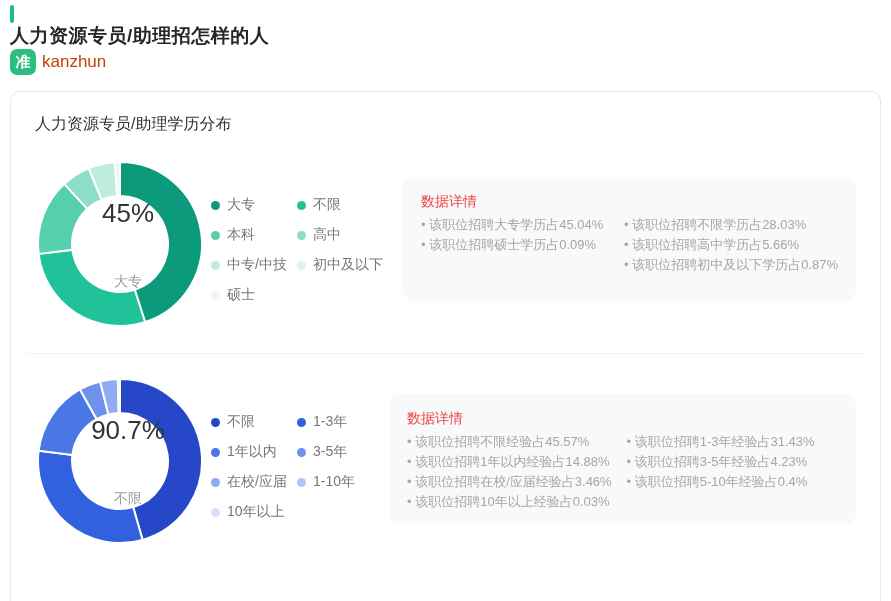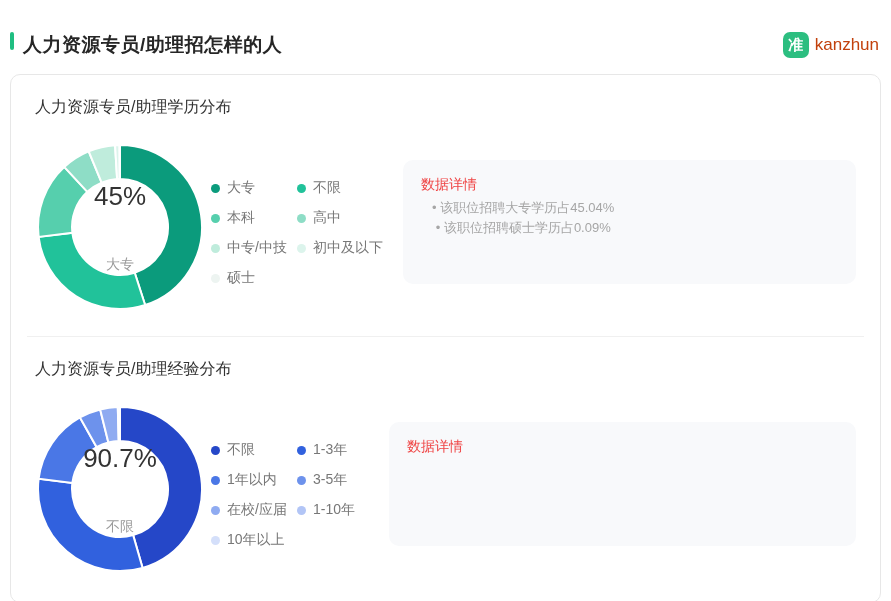--- a/index.html
+++ b/index.html
@@ -1,55 +1,55 @@
 <!DOCTYPE html>
 <html><head>
 <meta charset="utf-8">
 <style>
   * { margin:0; padding:0; box-sizing:border-box; }
   html,body { background:#fff; }
   body { font-family:"Liberation Sans","DejaVu Sans",sans-serif; }
   .page { width:891px; height:601px; background:#fff; overflow:hidden; position:relative; }
 
   
-  .header { display:flex; align-items:flex-start; padding:32px 10px 10px 10px; }
+  .header { display:flex; align-items:flex-start; padding:5px 10px 10px 10px;flex-direction:column; }
   .accent-bar { width:4px; height:18px; background:#1fbe81; border-radius:2px; margin-right:9px; }
   .page-title { font-size:19px; font-weight:bold; color:#262626; flex:1; letter-spacing:0.5px; }
   .brand { display:flex; align-items:center; margin-right:2px; }
   .logo-mark { width:26px; height:26px; background:#2cbe80; color:#fff; border-radius:7px;
                display:flex; align-items:center; justify-content:center; font-size:15px; font-weight:bold; }
   .logo-text { font-size:17px; color:#c2410c; margin-left:6px; }
 
   
   .card { margin:6px 10px 0 10px; border:1px solid #e7e7e7; border-radius:10px; background:#fff; height:529px; }
   .section { padding:22px 24px 24px 24px; }
   .section-title { font-size:16px; color:#333; margin-bottom:24px; }
   .divider { height:1px; background:#f0f0f0; margin:0 16px; }
 
   .section-body { display:flex; align-items:flex-start; }
 
   
   .chart-wrap { position:relative; width:170px; height:170px; flex:0 0 170px; }
   .chart-wrap svg { display:block; }
-  .chart-center { position:absolute; left:0; top:0; width:170px; height:170px;
+  .chart-center { position:absolute; left:8px; top:0; width:170px; height:170px;
                   display:flex; flex-direction:column; align-items:center; justify-content:center; pointer-events:none;gap:42px; }
   .center-value { font-size:26px; color:#333; line-height:30px; }
   .center-label { font-size:14px; color:#9b9b9b; margin-top:3px; }
 
   
   .legend { display:grid; grid-template-columns:86px auto; row-gap:10px; margin:36px 0 0 6px; flex:0 0 158px; }
   .legend-item { display:flex; align-items:center; height:20px; cursor:pointer; }
   .legend-item .dot { width:9px; height:9px; border-radius:50%; flex:0 0 9px; }
   .legend-item .legend-label { font-size:14px; color:#777; margin-left:7px; white-space:nowrap; }
 
   
   .details { flex:1; margin-left:20px; margin-top:18px; background:#f8f9fb; border-radius:10px;
              padding:14px 18px 12px 18px; min-height:124px; }
   .details-title { font-size:14px; color:#ef4444; line-height:20px; margin-bottom:4px; }
-  .details-cols { display:grid; grid-template-columns:1fr 1fr; column-gap:8px;text-align:center; }
+  .details-cols { display:grid; grid-template-columns:1fr 1fr; column-gap:8px; }
   .details ul { list-style:none; }
   .details li { font-size:13px; color:#a6a6a6; line-height:20px; white-space:nowrap; }
   .details li::before { content:"• "; color:#a6a6a6; }
 </style>
 </head>
 <body>
 
 <div class="page">
 
   <div class="header">
@@ -111,29 +111,33 @@
               <span class="legend-label">硕士</span>
             </div>
           </div>
         <div class="details">
           <div class="details-title">数据详情</div>
           <div class="details-cols">
             <ul>
                 <li>该职位招聘大专学历占45.04%</li>
                 <li>该职位招聘硕士学历占0.09%</li>
               </ul>
+            <ul>
+                <li>该职位招聘不限学历占28.03%</li>
+                <li>该职位招聘高中学历占5.66%</li>
+                <li>该职位招聘初中及以下学历占0.87%</li>
+              </ul>
           </div>
         </div>
       </div>
     </div>
 
     <div class="divider"></div>
 
     <div class="section">
-      <div class="section-title">人力资源专员/助理经验分布</div>
       <div class="section-body">
         <div class="chart-wrap">
           <svg width="170" height="170" viewBox="0 0 170 170">
               <path d="M 85.00 3.00 A 82 82 0 0 1 107.53 163.84 L 98.19 131.15 A 48 48 0 0 0 85.00 37.00 Z" fill="#2547c8" stroke="#fff" stroke-width="2"></path>
               <path d="M 107.53 163.84 A 82 82 0 0 1 3.65 74.72 L 37.38 78.98 A 48 48 0 0 0 98.19 131.15 Z" fill="#3161de" stroke="#fff" stroke-width="2"></path>
               <path d="M 3.65 74.72 A 82 82 0 0 1 44.96 13.44 L 61.56 43.11 A 48 48 0 0 0 37.38 78.98 Z" fill="#4a77e6" stroke="#fff" stroke-width="2"></path>
               <path d="M 44.96 13.44 A 82 82 0 0 1 65.16 5.44 L 73.38 38.43 A 48 48 0 0 0 61.56 43.11 Z" fill="#6d92ec" stroke="#fff" stroke-width="2"></path>
               <path d="M 65.16 5.44 A 82 82 0 0 1 82.78 3.03 L 83.70 37.02 A 48 48 0 0 0 73.38 38.43 Z" fill="#8fabf1" stroke="#fff" stroke-width="2"></path>
               <path d="M 82.78 3.03 A 82 82 0 0 1 84.85 3.00 L 84.91 37.00 A 48 48 0 0 0 83.70 37.02 Z" fill="#b2c5f6" stroke="#fff" stroke-width="2"></path>
               <path d="M 84.85 3.00 A 82 82 0 0 1 85.00 3.00 L 85.00 37.00 A 48 48 0 0 0 84.91 37.00 Z" fill="#d4dffa" stroke="#fff" stroke-width="2"></path>
@@ -168,18 +172,31 @@
               <span class="dot" style="background: rgb(178, 197, 246);"></span>
               <span class="legend-label">1-10年</span>
             </div>
             <div class="legend-item">
               <span class="dot" style="background: rgb(212, 223, 250);"></span>
               <span class="legend-label">10年以上</span>
             </div>
           </div>
         <div class="details">
           <div class="details-title">数据详情</div>
+          <div class="details-cols">
+            <ul>
+                <li>该职位招聘不限经验占45.57%</li>
+                <li>该职位招聘1年以内经验占14.88%</li>
+                <li>该职位招聘在校/应届经验占3.46%</li>
+                <li>该职位招聘10年以上经验占0.03%</li>
+              </ul>
+            <ul>
+                <li>该职位招聘1-3年经验占31.43%</li>
+                <li>该职位招聘3-5年经验占4.23%</li>
+                <li>该职位招聘5-10年经验占0.4%</li>
+              </ul>
+          </div>
         </div>
       </div>
     </div>
 
   </div>
 </div>
 
 </body></html>

